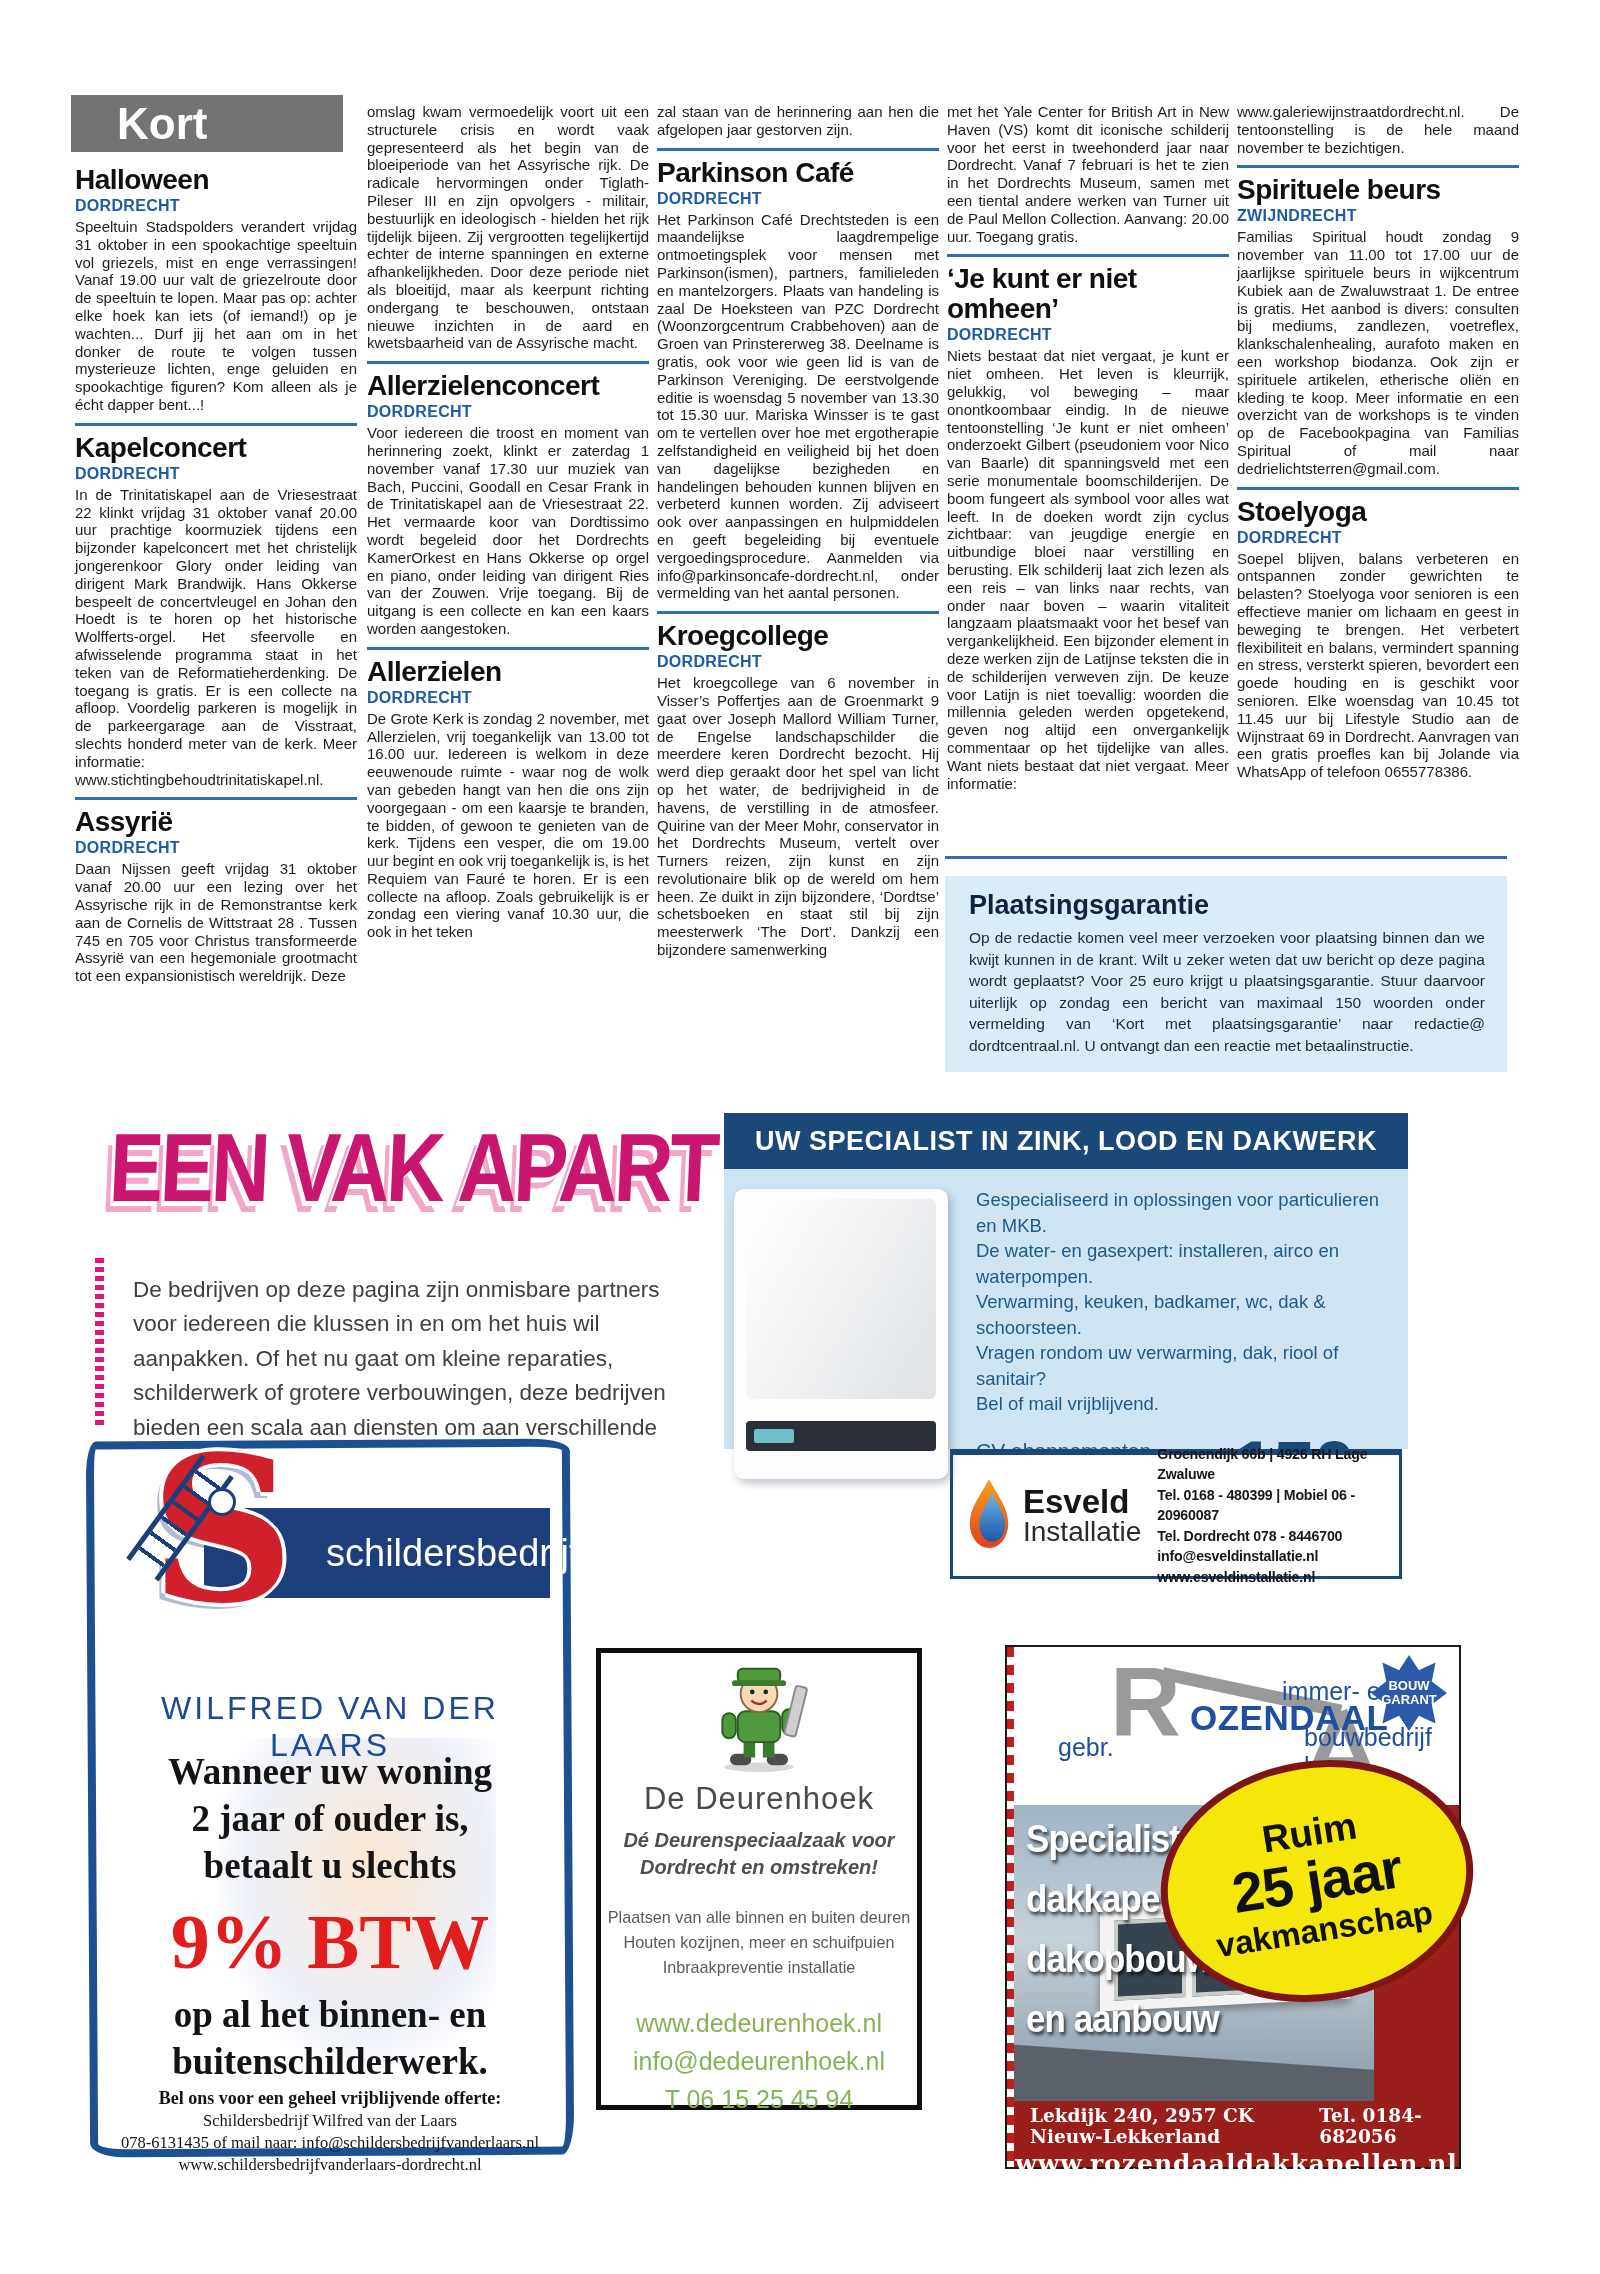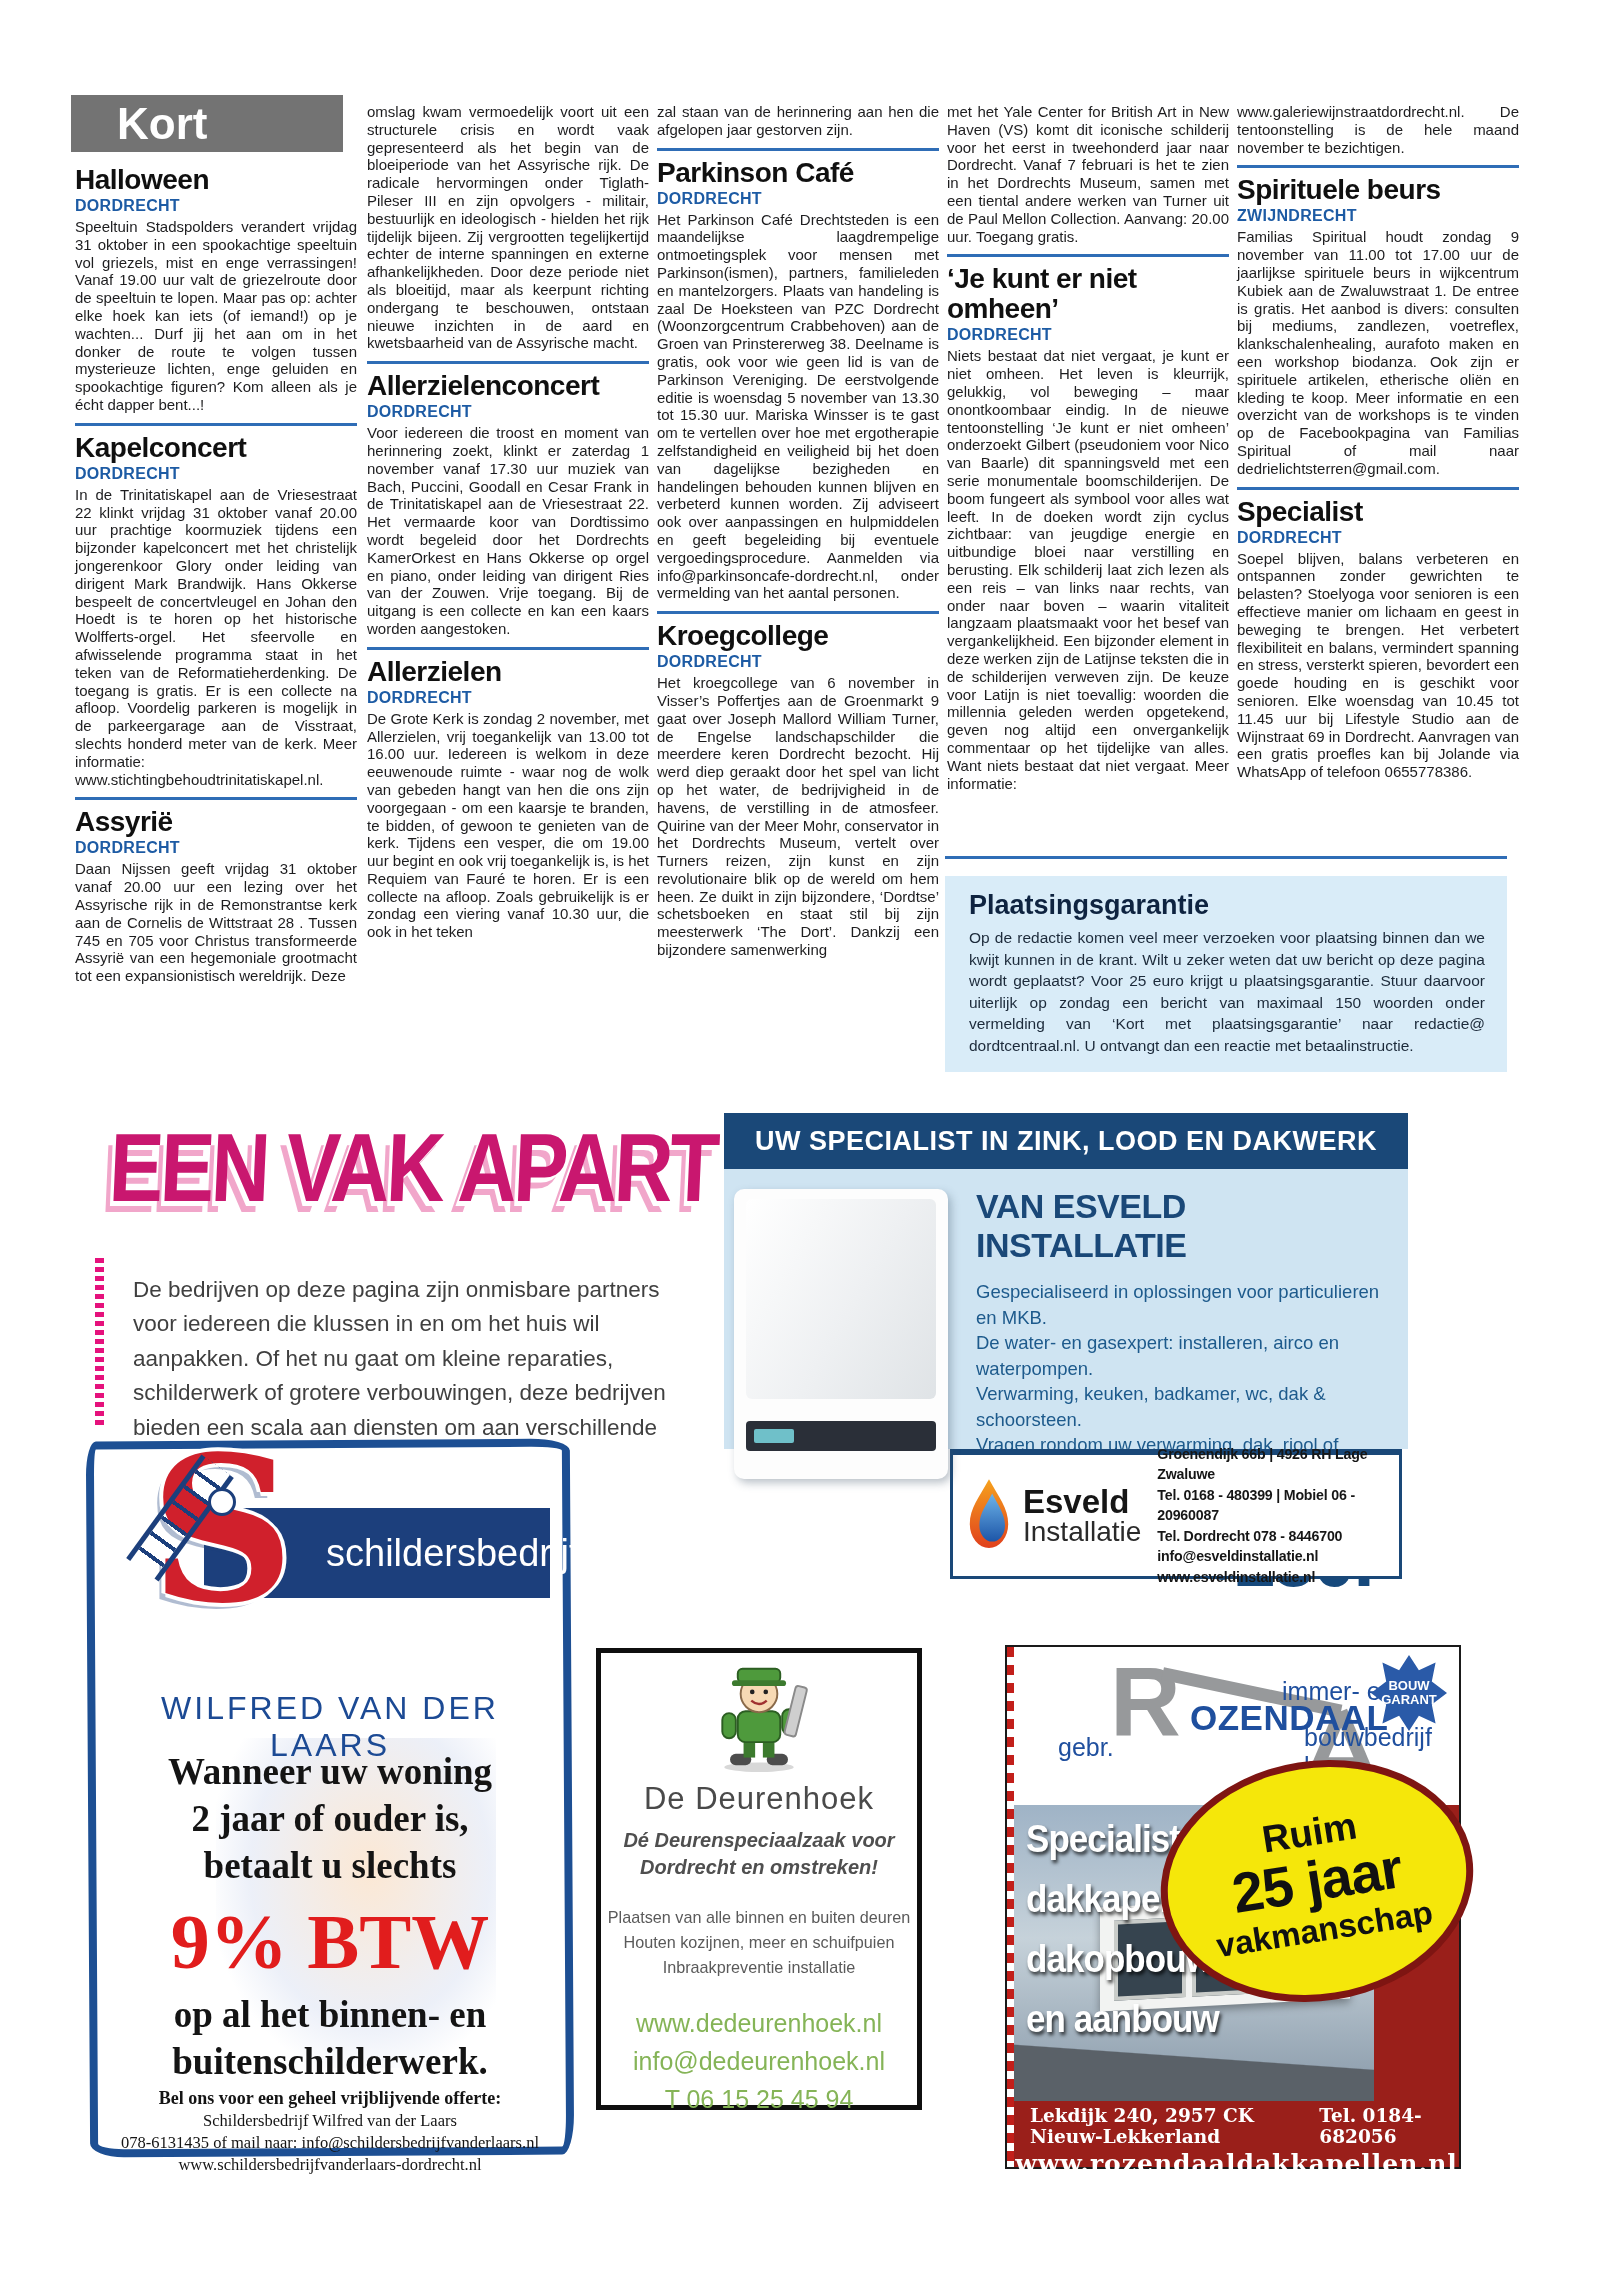--- a/index.html
+++ b/index.html
@@ -201,21 +201,21 @@
   <div class="news-col" style="left:1237px;top:103px;">
     <p class="cont">www.galeriewijnstraatdordrecht.nl. De tentoonstelling is de hele maand november te bezichtigen.</p>
     <div class="article">
       <div class="divider"></div>
       <h2 class="atitle">Spirituele beurs</h2>
       <div class="aloc">ZWIJNDRECHT</div>
       <p class="abody">Familias Spiritual houdt zondag 9 november van 11.00 tot 17.00 uur de jaarlijkse spirituele beurs in wijkcentrum Kubiek aan de Zwaluwstraat 1. De entree is gratis. Het aanbod is divers: consulten bij mediums, zandlezen, voetreflex, klankschalenhealing, aurafoto maken en een workshop biodanza. Ook zijn er spirituele artikelen, etherische oliën en kleding te koop. Meer informatie en een overzicht van de workshops is te vinden op de Facebookpagina van Familias Spiritual of mail naar dedrielichtsterren@gmail.com.</p>
     </div>
     <div class="article">
       <div class="divider"></div>
-      <h2 class="atitle">Specialist</h2>
+      <h2 class="atitle">Stoelyoga</h2>
       <div class="aloc">DORDRECHT</div>
       <p class="abody">Soepel blijven, balans verbeteren en ontspannen zonder gewrichten te belasten? Stoelyoga voor senioren is een effectieve manier om lichaam en geest in beweging te brengen. Het verbetert flexibiliteit en balans, vermindert spanning en stress, versterkt spieren, bevordert een goede houding en is geschikt voor senioren. Elke woensdag van 10.45 tot 11.45 uur bij Lifestyle Studio aan de Wijnstraat 69 in Dordrecht. Aanvragen van een gratis proefles kan bij Jolande via WhatsApp of telefoon 0655778386.</p>
     </div>
   </div>
 
   <div class="pg-divider"></div>
   <div class="pg-box">
     <h3 class="pg-title">Plaatsingsgarantie</h3>
     <p class="pg-body">Op de redactie komen veel meer verzoeken voor plaatsing binnen dan we kwijt kunnen in de krant. Wilt u zeker weten dat uw bericht op deze pagina wordt geplaatst? Voor 25 euro krijgt u plaatsingsgarantie. Stuur daarvoor uiterlijk op zondag een bericht van maximaal 150 woorden onder vermelding van ‘Kort met plaatsingsgarantie’ naar redactie@ dordtcentraal.nl. U ontvangt dan een reactie met betaalinstructie.</p>
   </div>
@@ -226,21 +226,20 @@
 
   <div class="esveld">
     <div class="banner">UW SPECIALIST IN ZINK, LOOD EN DAKWERK</div>
     <div class="ebody">
       <div class="boiler">
         <div class="panel"></div>
         <div class="strip"></div>
         <div class="disp"></div>
       </div>
       <div class="etext">
-        <div class="etitle">VAN ESVELD INSTALLATIE</div>
         <div class="eline">Gespecialiseerd in oplossingen voor particulieren en MKB.</div>
         <div class="eline">De water- en gasexpert: installeren, airco en waterpompen.</div>
         <div class="eline">Verwarming, keuken, badkamer, wc, dak &amp; schoorsteen.</div>
         <div class="eline">Vragen rondom uw verwarming, dak, riool of sanitair?</div>
         <div class="eline">Bel of mail vrijblijvend.</div>
         <div class="cvrow">
           <div class="cvlabel">CV abonnementen vanaf</div>
           <div class="price">
             <span class="eur">€</span>
             <span class="amt">150.-</span>

